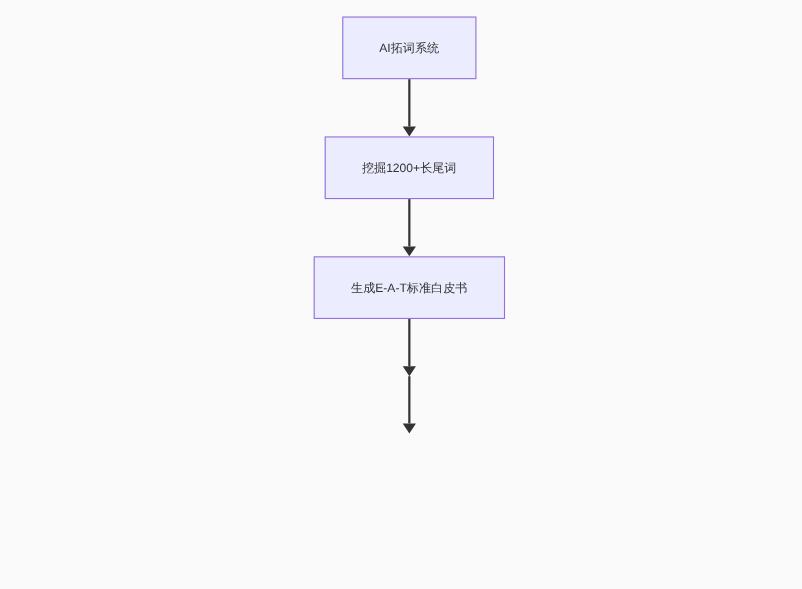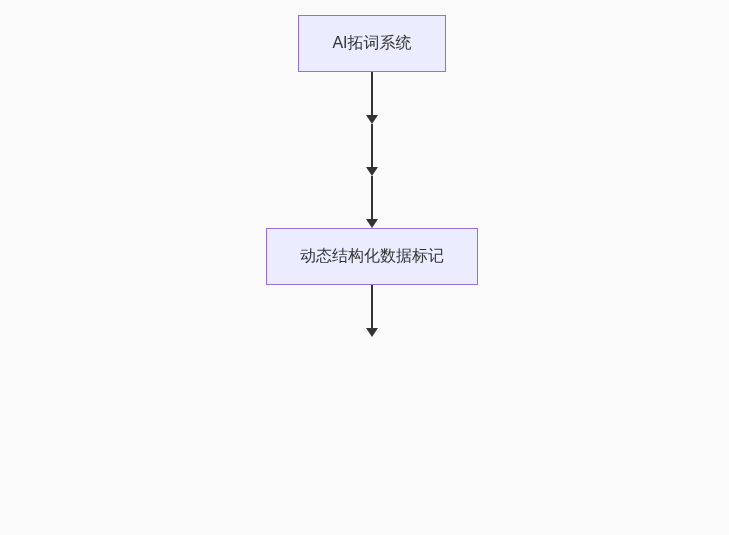--- a/index.html
+++ b/index.html
@@ -33,21 +33,21 @@
   }
   .node {
     height: 57px;
     padding: 0 33px;
     background: var(--node-fill);
     border: 1px solid var(--node-border);
     display: flex;
     align-items: center;
     justify-content: center;
     white-space: nowrap;
-    font-size: 16px;
+    font-size: 11px;
     color: var(--text);
   }
   .edge {
     height: 52px;
     display: flex;
     flex-direction: column;
     align-items: center;
   }
   .edge .shaft {
     width: 2px;
@@ -68,34 +68,35 @@
 <div class="canvas">
   <div class="flowchart">
 
     <div class="node">AI拓词系统</div>
 
     <div class="edge">
       <div class="shaft"></div>
       <div class="head"></div>
     </div>
 
+    <div class="node">挖掘1200+长尾词</div>
+
+    <div class="edge">
+      <div class="shaft"></div>
+      <div class="head"></div>
+    </div>
+
+    <div class="node">生成E-A-T标准白皮书</div>
 
     <div class="edge">
       <div class="shaft"></div>
       <div class="head"></div>
     </div>
 
 
     <div class="edge">
       <div class="shaft"></div>
       <div class="head"></div>
     </div>
 
-    <div class="node">动态结构化数据标记</div>
-
-    <div class="edge">
-      <div class="shaft"></div>
-      <div class="head"></div>
-    </div>
-
 
   </div>
 </div>
 
 </body></html>

